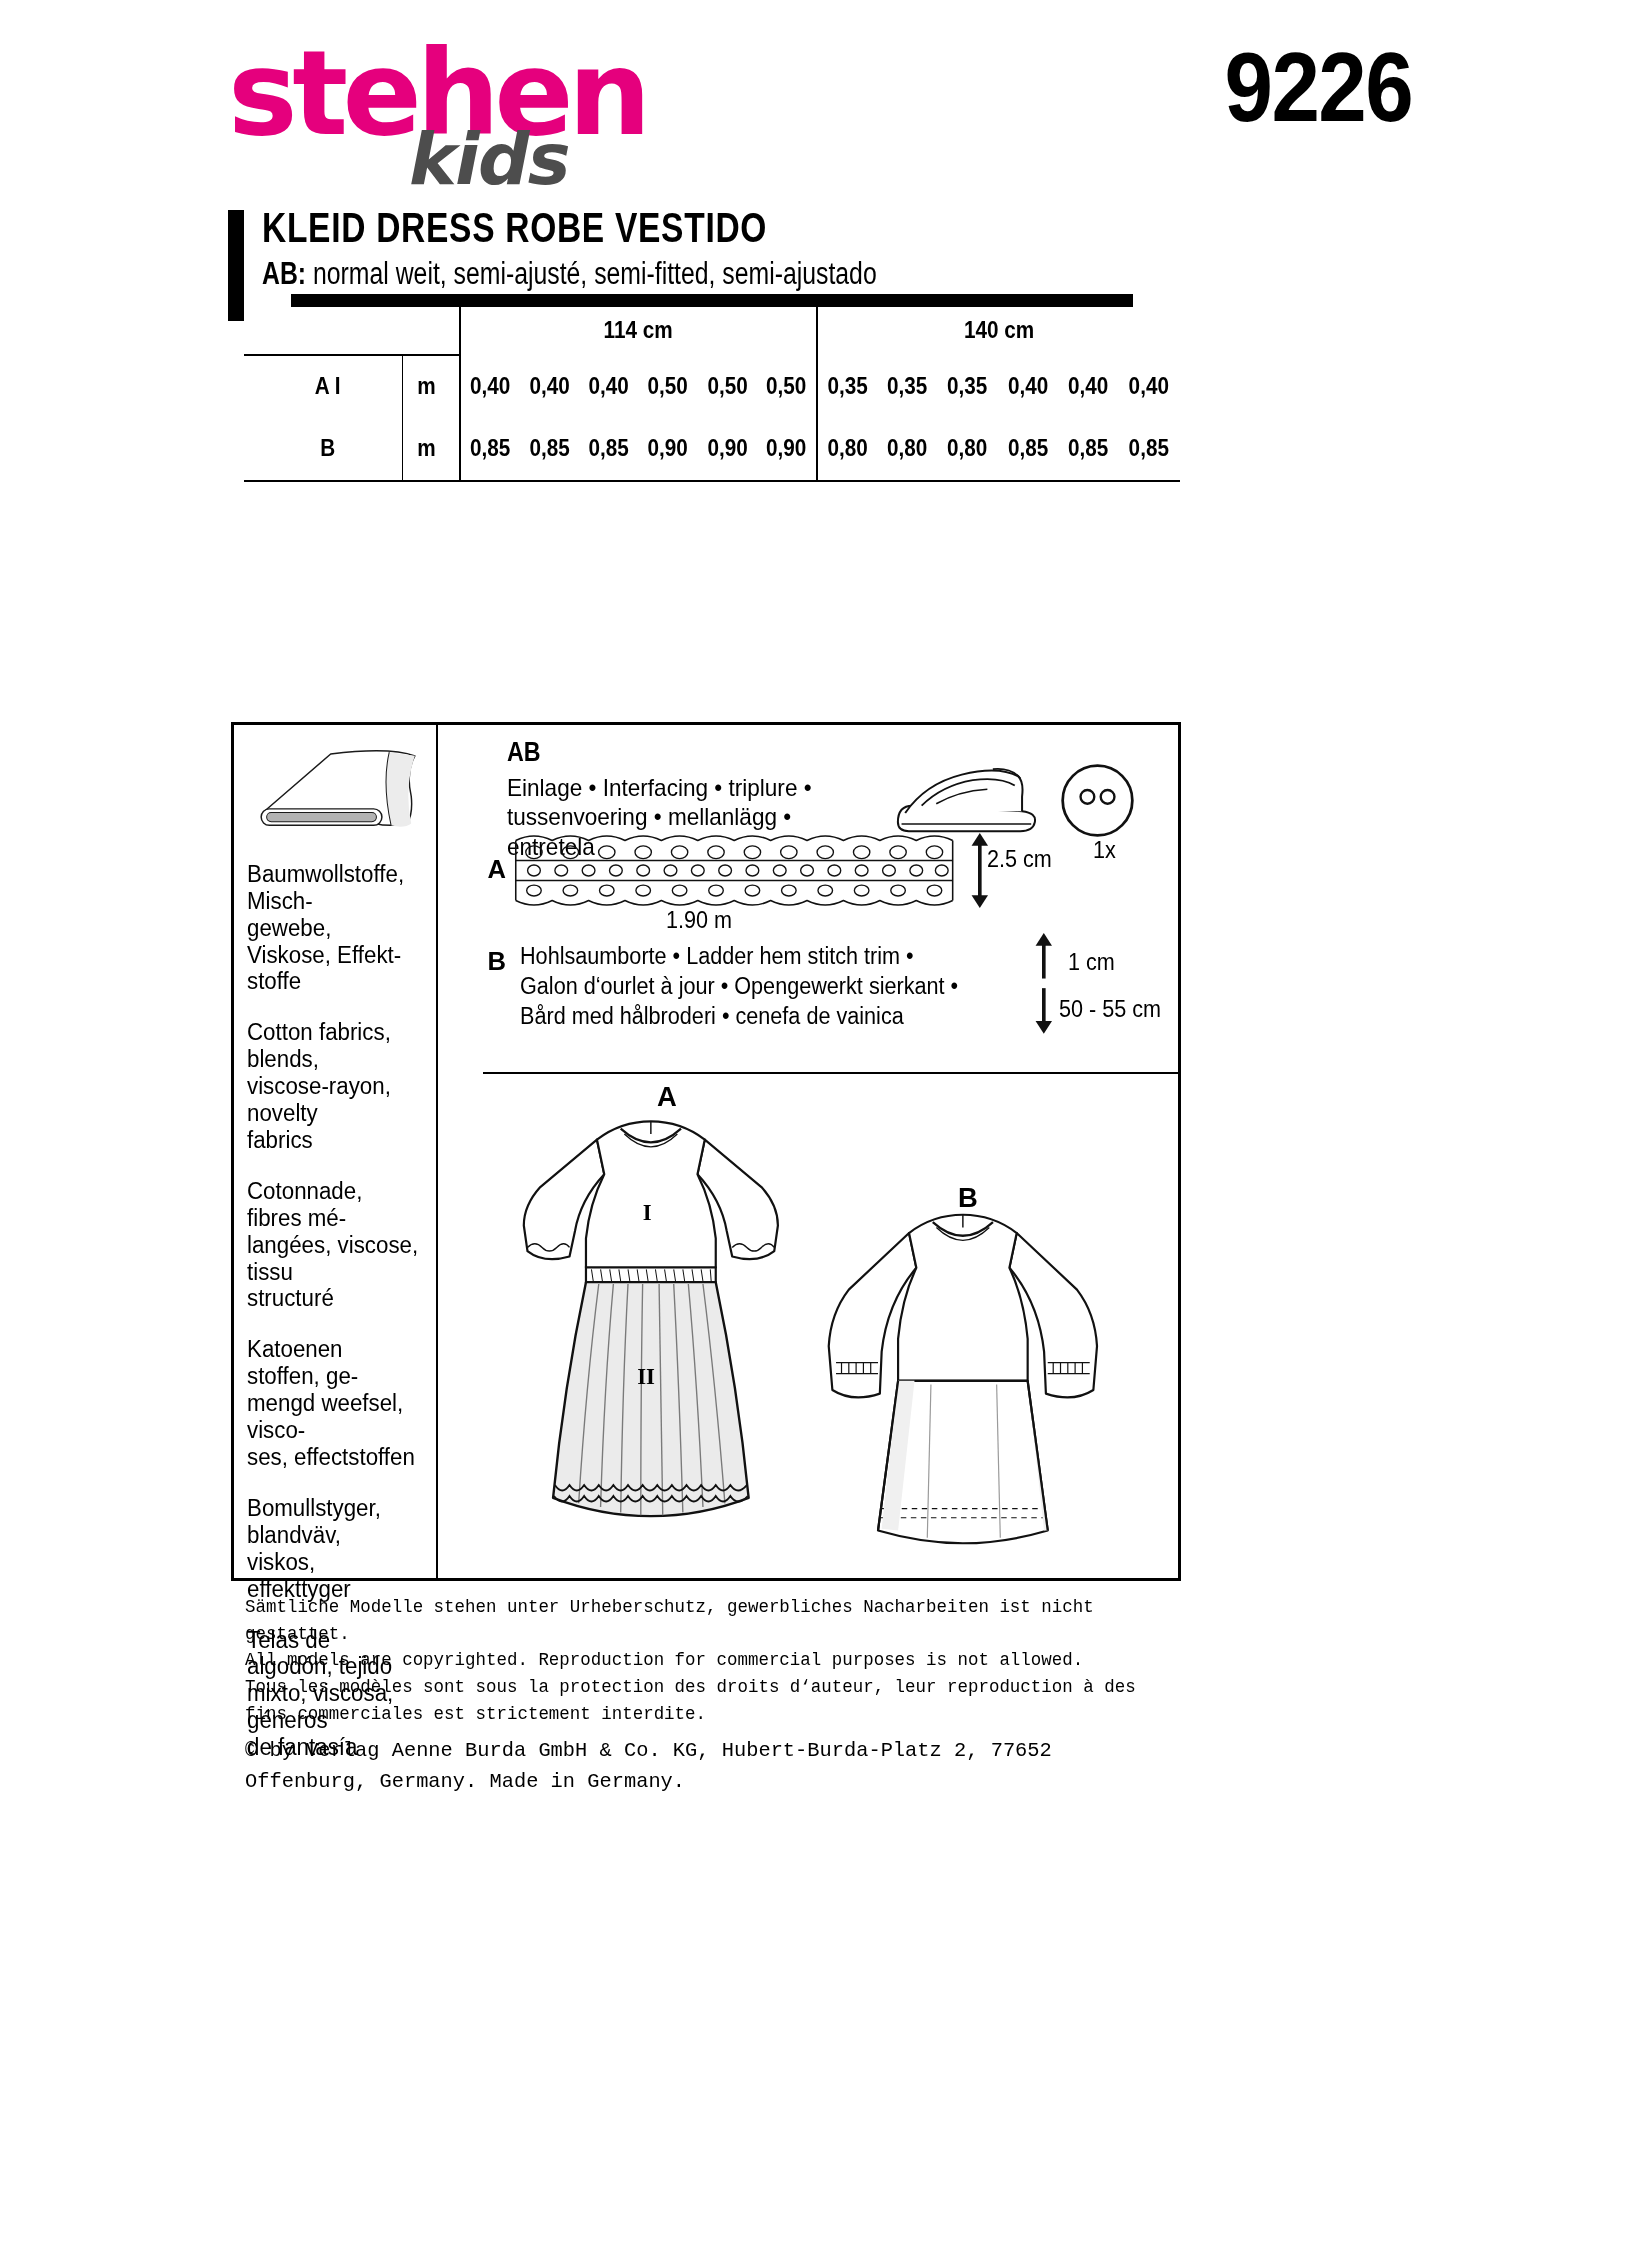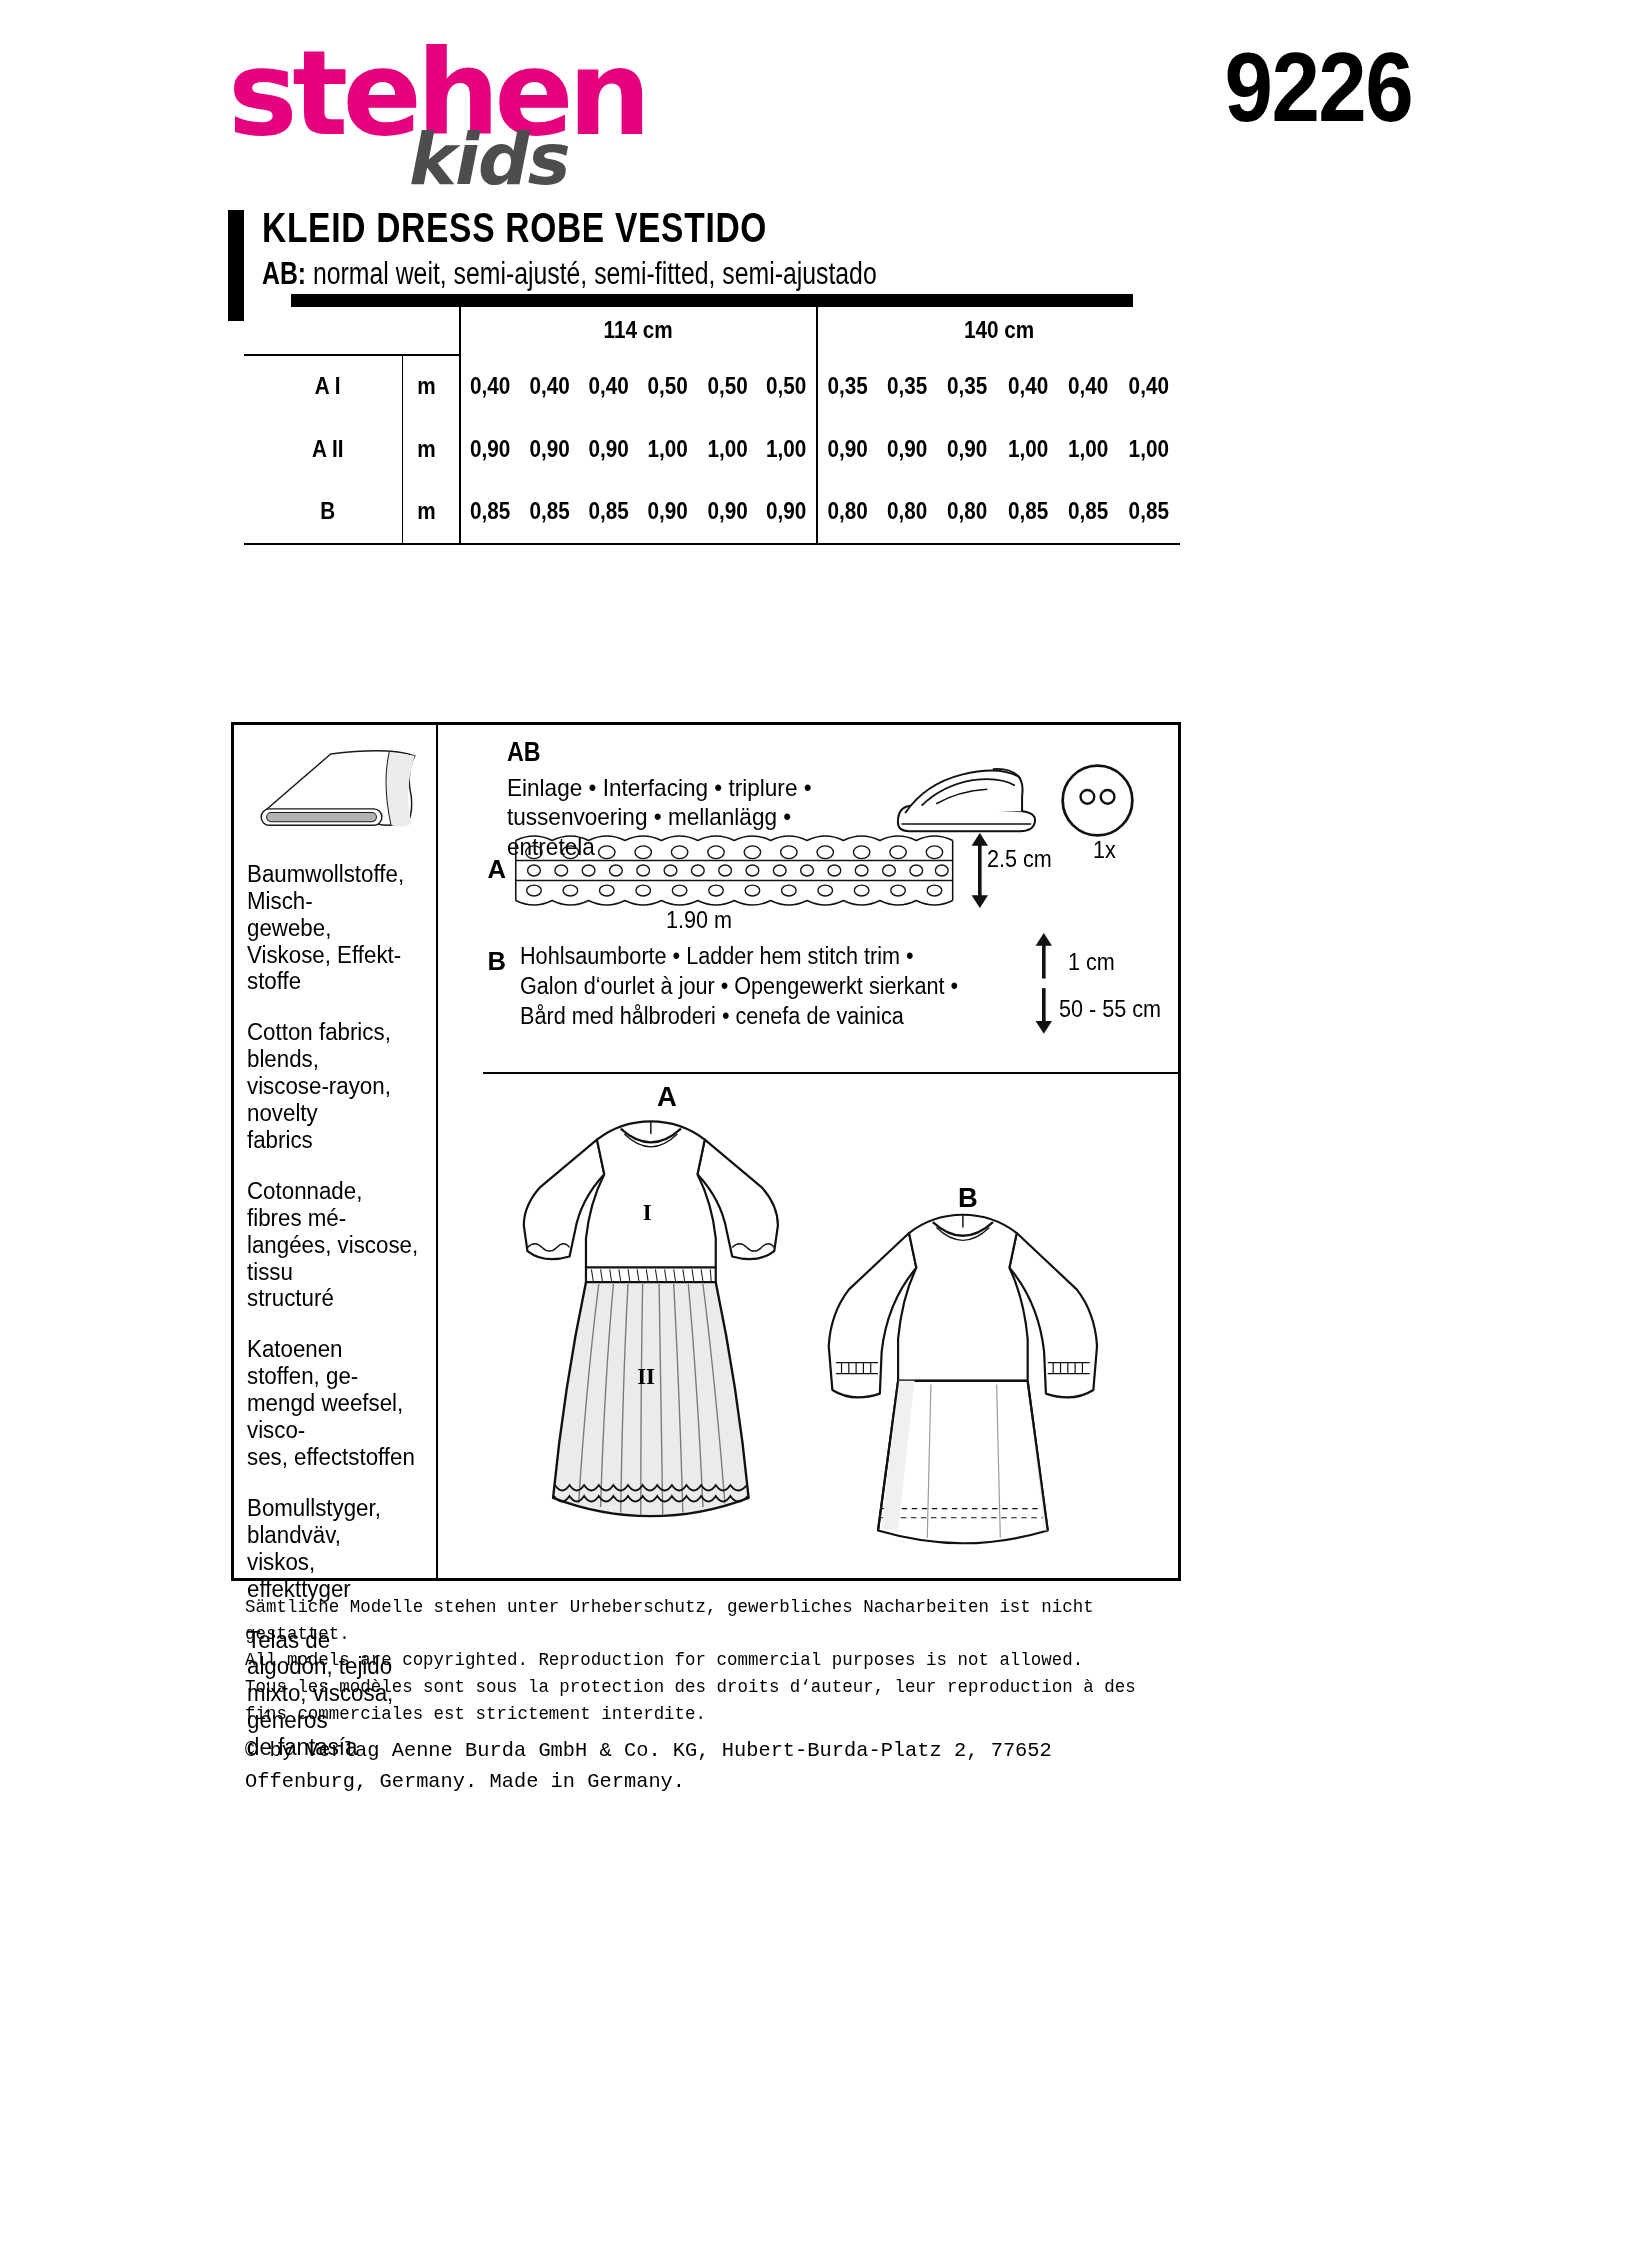--- a/index.html
+++ b/index.html
@@ -336,36 +336,20 @@
         <td>0,50</td>
         <td>0,50</td>
         <td class="bl">0,35</td>
         <td>0,35</td>
         <td>0,35</td>
         <td>0,40</td>
         <td>0,40</td>
         <td>0,40</td>
       </tr>
 
-      <tr class="data-row">
-        <td class="lbl">A II</td>
-        <td class="unit bl-thin">m</td>
-        <td class="bl">0,90</td>
-        <td>0,90</td>
-        <td>0,90</td>
-        <td>1,00</td>
-        <td>1,00</td>
-        <td>1,00</td>
-        <td class="bl">0,90</td>
-        <td>0,90</td>
-        <td>0,90</td>
-        <td>1,00</td>
-        <td>1,00</td>
-        <td>1,00</td>
-      </tr>
 
       <tr class="data-row last">
         <td class="lbl">B</td>
         <td class="unit bl-thin">m</td>
         <td class="bl">0,85</td>
         <td>0,85</td>
         <td>0,85</td>
         <td>0,90</td>
         <td>0,90</td>
         <td>0,90</td>

